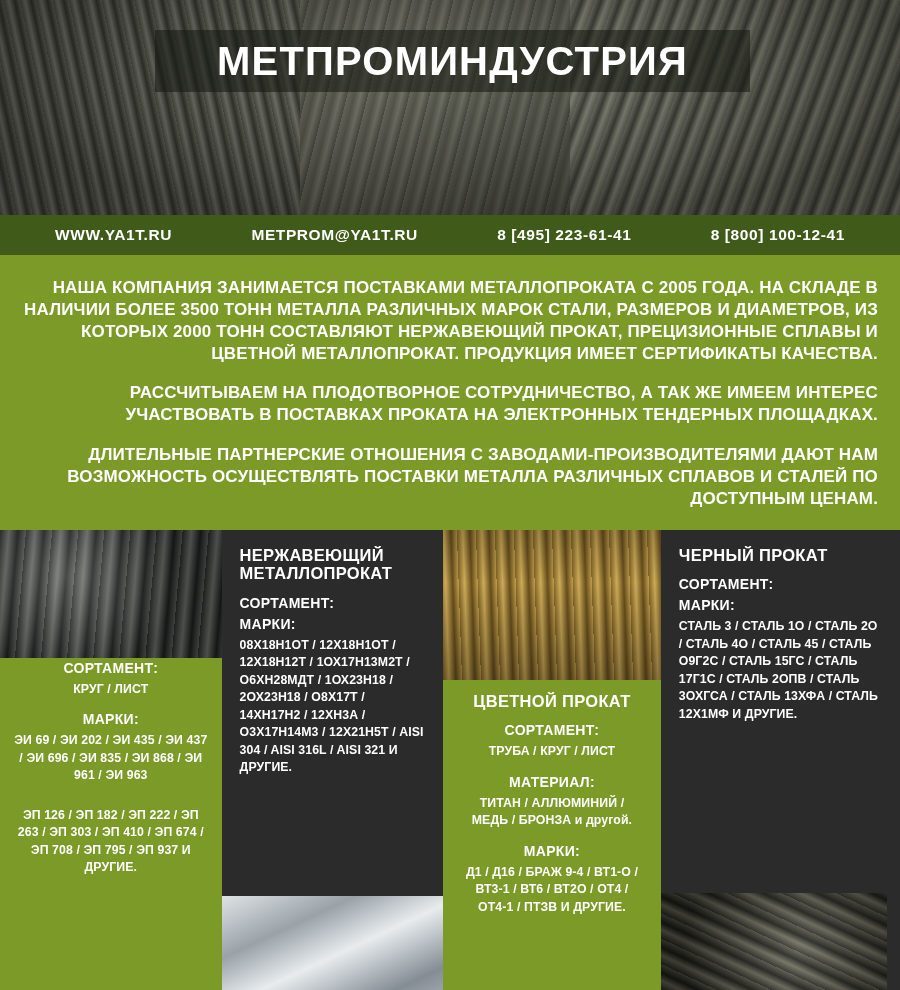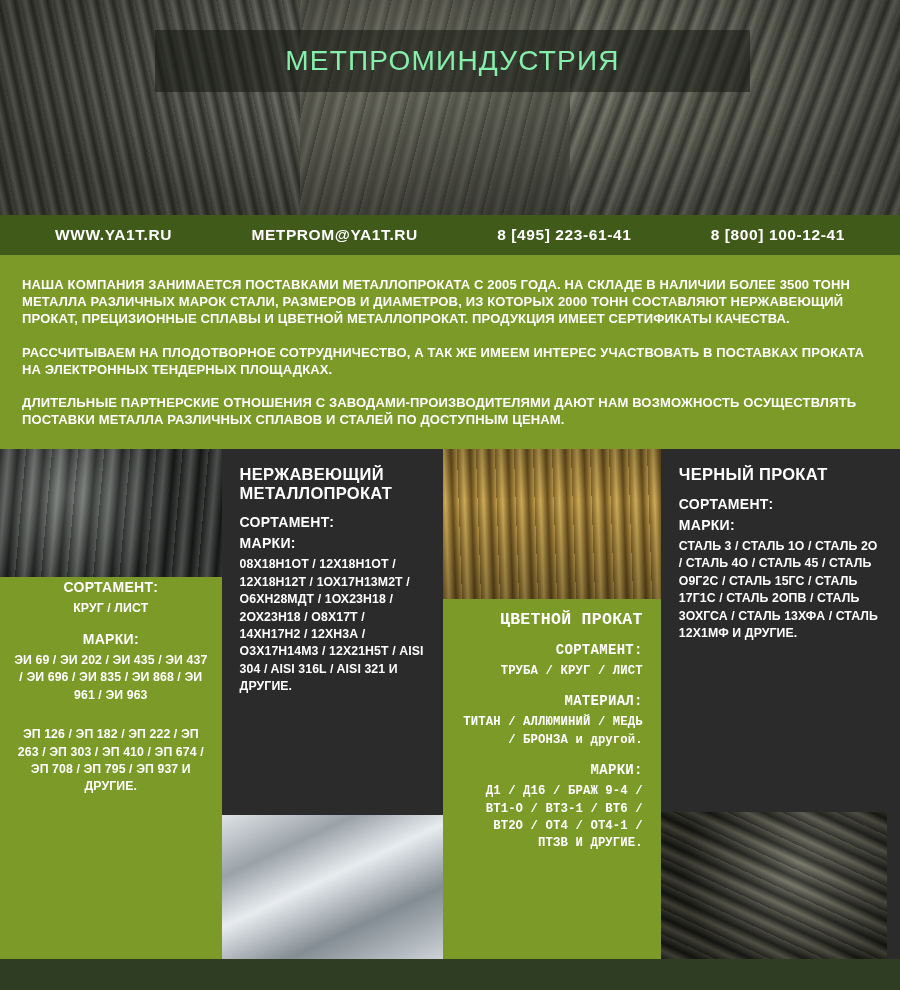--- a/index.html
+++ b/index.html
@@ -53,23 +53,23 @@
     position:absolute; inset:0;
     background: radial-gradient(ellipse at 50% 35%, rgba(0,0,0,.10), rgba(0,0,0,.45) 75%);
   }
   .hero-title-wrap {
     position: absolute; left: 155px; top: 30px;
     width: 595px; height: 62px;
     background: rgba(20,24,16,.55);
     display: flex; align-items: center; justify-content: center;
   }
   .hero-title {
-    color: #86efac;
-    font-size: 28px;
-    font-weight: 400;
+    color: #ffffff;
+    font-size: 40px;
+    font-weight: 700;
     letter-spacing: 1.2px;
     line-height: 1;
     white-space: nowrap;
   }
 
   
   .contact-bar {
     width: 900px; height: 40px;
     background: #3f5a19;
     display: flex; align-items: center;
@@ -86,24 +86,24 @@
 
   
   .intro {
     width: 900px;
     background: #7b9a27;
     padding: 22px 22px 20px 22px;
   }
   .intro p {
     margin: 0 0 17px 0;
     color: #ffffff;
-    font-size: 13px;
+    font-size: 17px;
     font-weight: 700;
     line-height: 1.3;
-    text-align: left;
+    text-align: right;
     letter-spacing: .15px;
   }
   .intro p:last-child { margin-bottom: 0; }
 
   
   .columns {
     display: flex;
     width: 900px;
     height: 510px;
   }
@@ -160,21 +160,21 @@
     color: #ffffff;
     font-size: 12.3px;
     font-weight: 700;
     line-height: 1.42;
     margin: 0 0 13px 0;
     letter-spacing: .1px;
   }
   .body:last-child { margin-bottom: 0; }
 
   .center { text-align: center; }
-  .right { text-align: right; font-family: Liberation Mono, monospace; }
+  .right { text-align: center; }
 
   .col-1 .c1-top {
     padding: 130px 14px 0 14px;
   }
   .col-1 .c1-title {
     color:#ffffff; font-size:15.5px; font-weight:700;
     text-align:center; line-height:1.2; margin:0 0 16px 0;
   }
   .col-1 .gap { height: 9px; }
 

